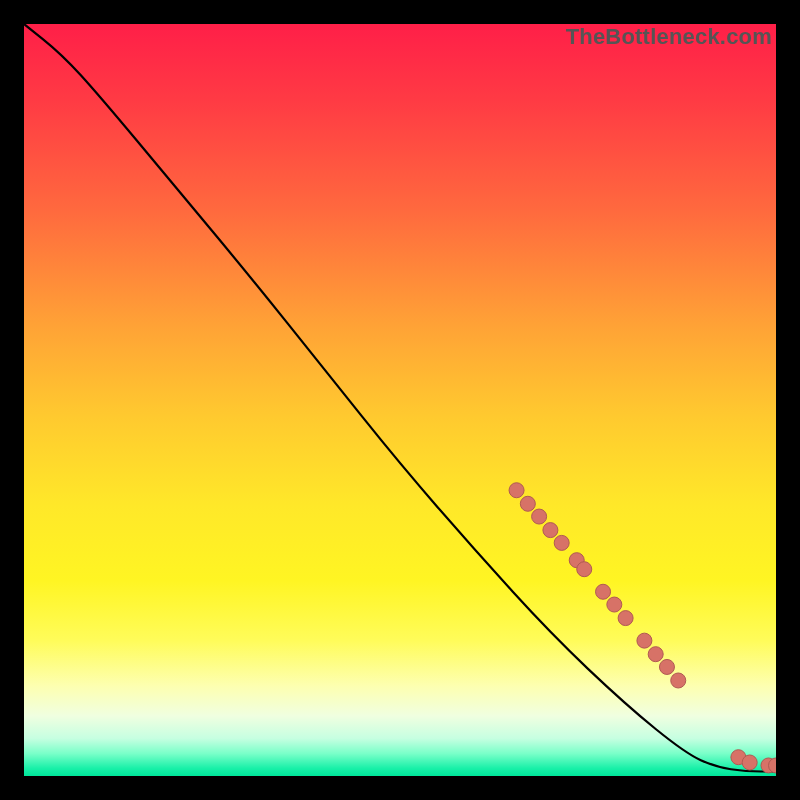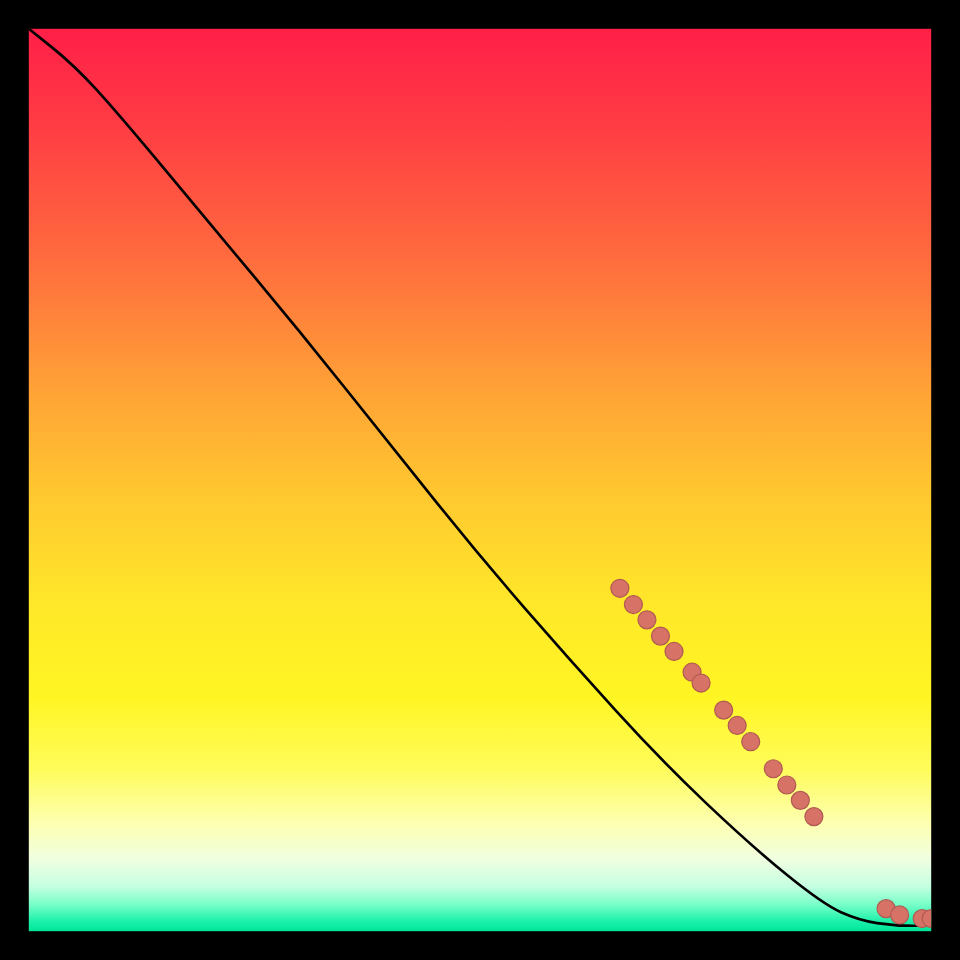--- a/index.html
+++ b/index.html
@@ -59,20 +59,21 @@
     fill: none;
     stroke: #000;
     stroke-width: 2.2;
   }
 </style>
 </head>
 <body>
 
 <div class="frame">
   <div class="plot-area">
+    <div class="watermark">TheBottleneck.com</div>
     <svg class="curve" viewBox="0 0 752 752" preserveAspectRatio="none">
       <path id="curve-path" class="line" d="M 0 0 Q 0 0 18.8 15.04000000000002 Q 37.6 30.08000000000004 56.400000000000006 50.75999999999999 Q 75.2 71.43999999999994 112.80000000000001 116.55999999999995 Q 150.4 161.67999999999995 188 206.79999999999995 Q 225.6 251.91999999999996 263.2 298.91999999999996 Q 300.8 345.91999999999996 338.4 392.91999999999996 Q 376 439.92 413.6 483.15999999999997 Q 451.2 526.4 488.79999999999995 567.76 Q 526.4 609.12 564 644.8399999999999 Q 601.6 680.56 631.6800000000001 705 Q 661.76 729.44 676.8 736.2080000000001 Q 691.84 742.976 706.88 745.232 Q 721.92 747.488 736.96 747.488 T 752 747.488"></path>
       <g id="marker-layer">
           <circle cx="492.56" cy="466.24" r="7.5" class="marker"></circle>
           <circle cx="503.84000000000003" cy="479.77599999999995" r="7.5" class="marker"></circle>
           <circle cx="515.12" cy="492.56" r="7.5" class="marker"></circle>
           <circle cx="526.4" cy="506.096" r="7.5" class="marker"></circle>
           <circle cx="537.68" cy="518.88" r="7.5" class="marker"></circle>
           <circle cx="552.72" cy="536.176" r="7.5" class="marker"></circle>
           <circle cx="560.24" cy="545.2" r="7.5" class="marker"></circle>

